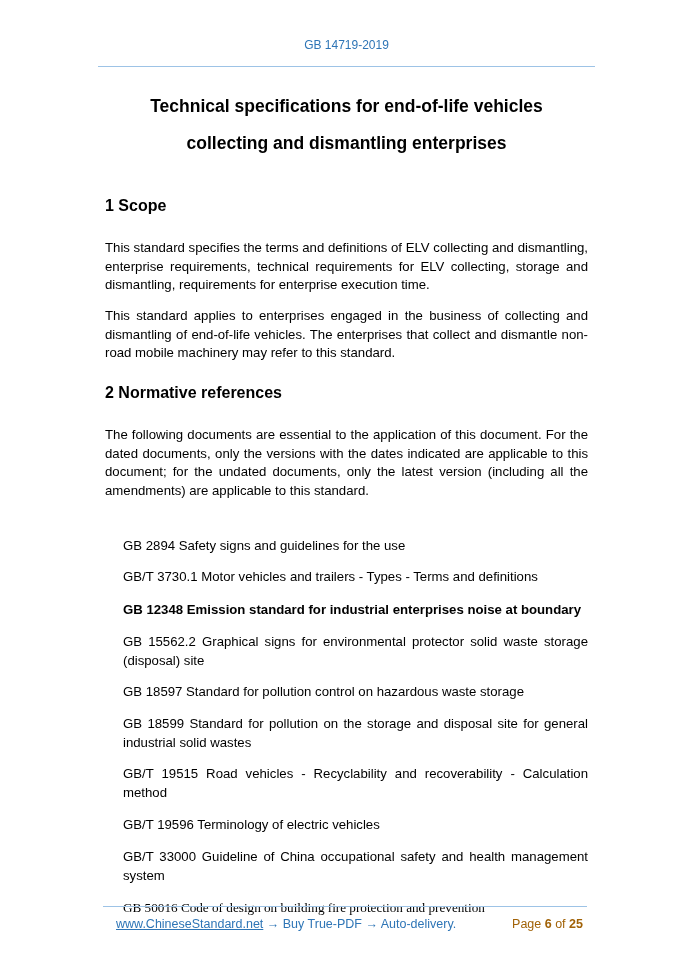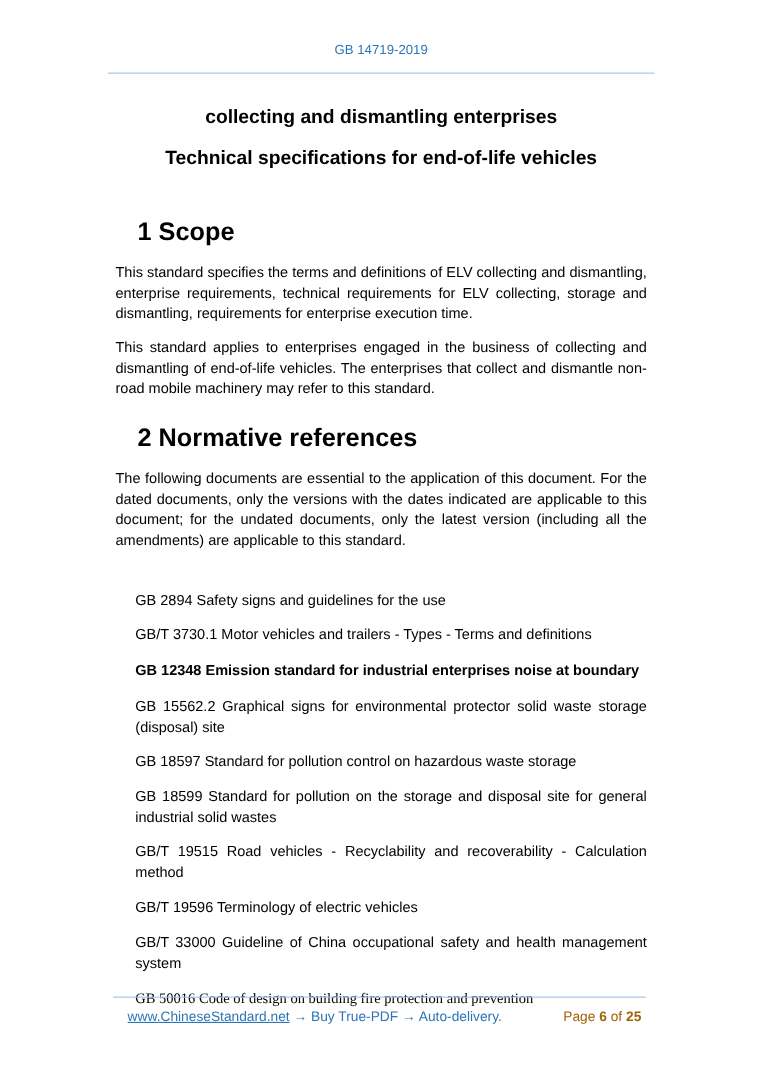--- a/index.html
+++ b/index.html
@@ -13,21 +13,21 @@
   }
   .header-rule {
     position: absolute; left: 98px; top: 66px; width: 497px; height: 0;
     border-top: 1px solid #9dc3e6;
   }
   .title {
     position: absolute; left: 98px; top: 88px; width: 497px;
     text-align: center; font-weight: bold; font-size: 17.5px; line-height: 37px;
   }
   .h1 {
-    position: absolute; left: 105px; font-weight: bold; font-size: 23px; margin-left: 20px;
+    position: absolute; left: 105px; font-weight: bold; font-size: 16px;
   }
   .para {
     position: absolute; left: 105px; width: 483px;
     font-size: 13.2px; line-height: 18.5px; text-align: justify;
   }
   .ref {
     position: absolute; left: 123px; width: 465px;
     font-size: 13.2px; line-height: 18.5px; text-align: justify; margin-top: 24px;
   }
   .footer-rule {
@@ -43,22 +43,22 @@
   }
   .footer-right b { font-weight: bold; }
 </style>
 </head>
 <body>
 
 <div class="header">GB 14719-2019</div>
 <div class="header-rule"></div>
 
 <div class="title">
+  <div>Technical specifications for end-of-life vehicles</div>
   <div>collecting and dismantling enterprises</div>
-  <div>Technical specifications for end-of-life vehicles</div>
 </div>
 
 <div class="h1" style="top:197px;">1 Scope</div>
 <div class="para" style="top:239px;">This standard specifies the terms and definitions of ELV collecting and dismantling, enterprise requirements, technical requirements for ELV collecting, storage and dismantling, requirements for enterprise execution time.</div>
 <div class="para" style="top:307px;">This standard applies to enterprises engaged in the business of collecting and dismantling of end-of-life vehicles. The enterprises that collect and dismantle non-road mobile machinery may refer to this standard.</div>
 
 <div class="h1" style="top:384px;">2 Normative references</div>
 <div class="para" style="top:426px;">The following documents are essential to the application of this document. For the dated documents, only the versions with the dates indicated are applicable to this document; for the undated documents, only the latest version (including all the amendments) are applicable to this standard.</div>
 
 <div class="ref" style="top:513px;">GB 2894 Safety signs and guidelines for the use</div>

